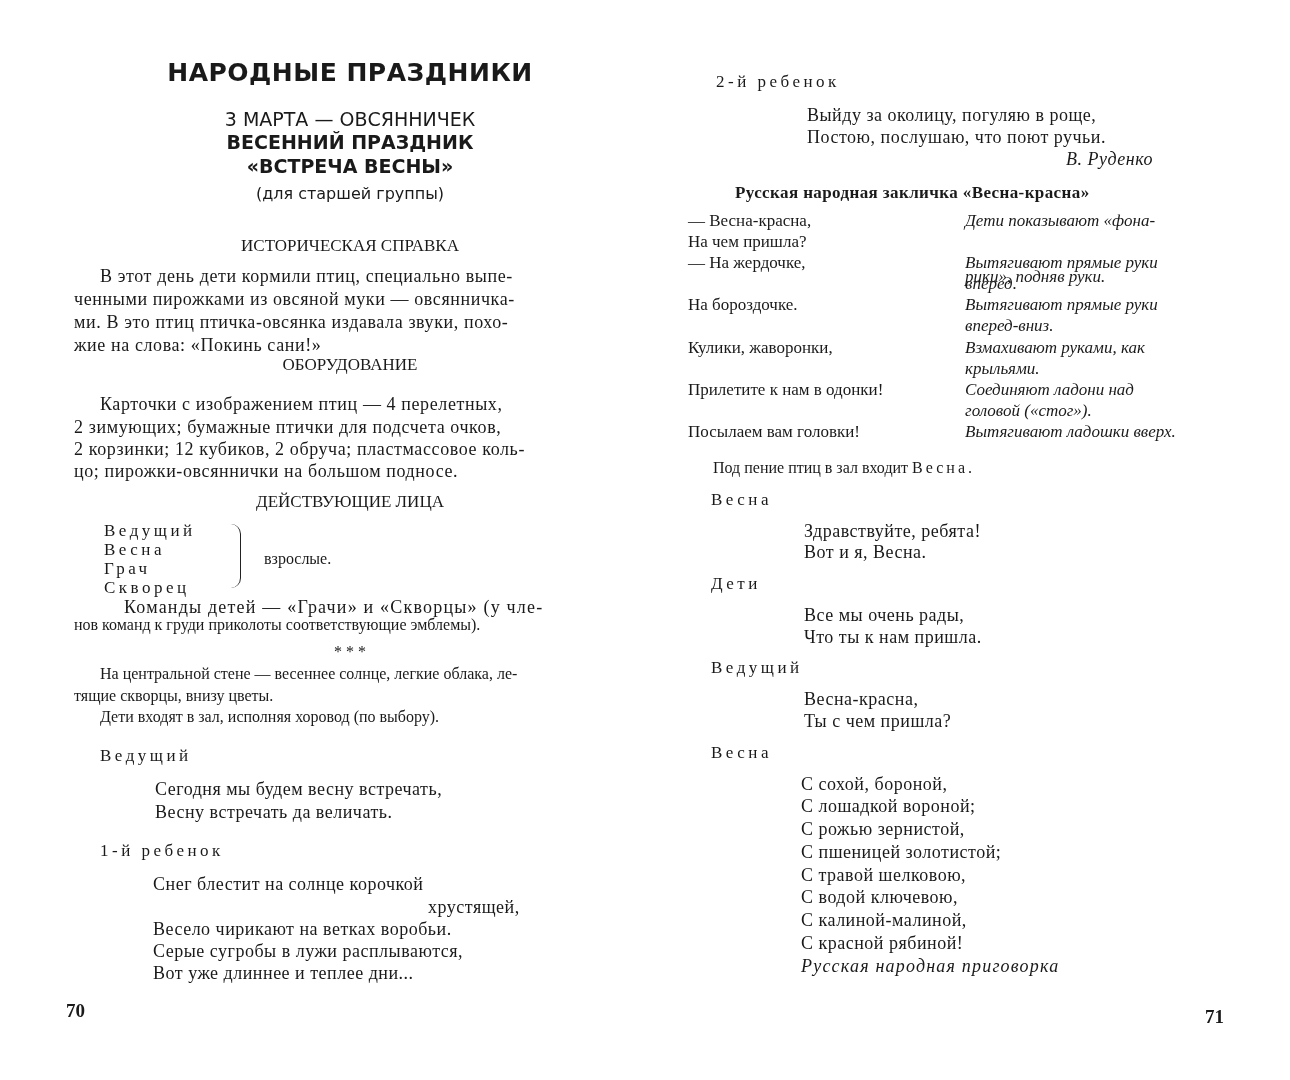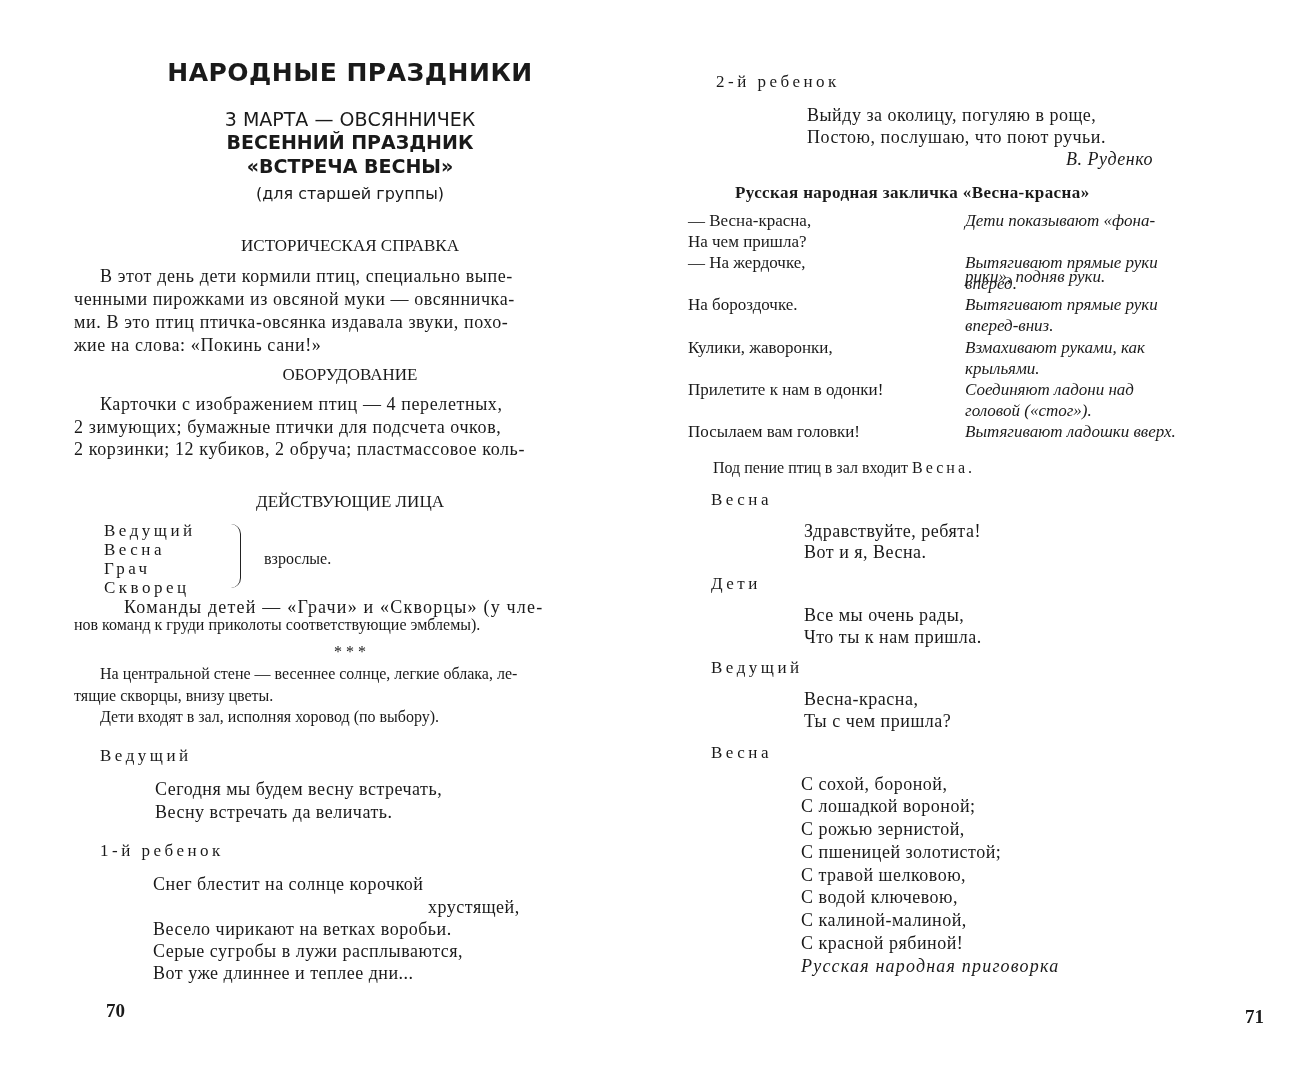--- a/index.html
+++ b/index.html
@@ -16,21 +16,21 @@
   .sub2 { left: 60px; width: 580px; top: 131px; font-size: 19px; font-weight: bold; }
   .sub3 { left: 60px; width: 580px; top: 155px; font-size: 19px; font-weight: bold; }
   .sub4 { left: 60px; width: 580px; top: 184px; font-size: 16px; }
   .sect { left: 60px; width: 580px; font-size: 17px; text-align: center; }
   .para { font-size: 18px; line-height: 22.5px; letter-spacing: 0.6px; }
   .small { font-size: 16px; line-height: 21px; }
   .spaced { letter-spacing: 3.5px; font-size: 17px; }
   .verse { font-size: 18px; line-height: 22.5px; letter-spacing: 0.5px; }
   .ital { font-style: italic; }
   .bold { font-weight: bold; }
-  .pnum { font-size: 19px; font-weight: bold; margin-left: 40px; }
+  .pnum { font-size: 19px; font-weight: bold; }
   .brace { position: absolute; left: 230px; top: 524px; width: 10px; height: 64px;
            border-right: 1.5px solid #222; border-radius: 0 10px 10px 0; }
   .table-row { position: absolute; left: 688px; width: 560px; font-size: 17px; line-height: 21px; }
   .table-row .l { position: absolute; left: 0; white-space: nowrap; }
   .table-row .r { position: absolute; left: 277px; white-space: nowrap; font-style: italic; }
 </style>
 </head>
 <body>
 
 <div class="page left">
@@ -39,24 +39,25 @@
   <div class="abs center sans sub2">ВЕСЕННИЙ ПРАЗДНИК</div>
   <div class="abs center sans sub3">«ВСТРЕЧА ВЕСНЫ»</div>
   <div class="abs center sans sub4">(для старшей группы)</div>
 
   <div class="abs sect" style="top:236px;">ИСТОРИЧЕСКАЯ СПРАВКА</div>
   <div class="abs para" style="left:100px; top:265px;">В этот день дети кормили птиц, специально выпе-</div>
   <div class="abs para" style="left:74px; top:288px;">ченными пирожками из овсяной муки — овсянничка-</div>
   <div class="abs para" style="left:74px; top:311px;">ми. В это птиц птичка-овсянка издавала звуки, похо-</div>
   <div class="abs para" style="left:74px; top:334px;">жие на слова: «Покинь сани!»</div>
 
-  <div class="abs sect" style="top:365px;">ОБОРУДОВАНИЕ</div>
+  <div class="abs sect" style="top:355px;">ОБОРУДОВАНИЕ</div>
   <div class="abs para" style="left:100px; top:393px;">Карточки с изображением птиц — 4 перелетных,</div>
   <div class="abs para" style="left:74px; top:416px;">2 зимующих; бумажные птички для подсчета очков,</div>
   <div class="abs para" style="left:74px; top:438px;">2 корзинки; 12 кубиков, 2 обруча; пластмассовое коль-</div>
+  <div class="abs para" style="left:74px; top:460px;">цо; пирожки-овсяннички на большом подносе.</div>
 
   <div class="abs sect" style="top:492px;">ДЕЙСТВУЮЩИЕ ЛИЦА</div>
   <div class="abs spaced" style="left:104px; top:521px;">Ведущий</div>
   <div class="abs spaced" style="left:104px; top:540px;">Весна</div>
   <div class="abs spaced" style="left:104px; top:559px;">Грач</div>
   <div class="abs spaced" style="left:104px; top:578px;">Скворец</div>
   <div class="brace"></div>
   <div class="abs small" style="left:264px; top:548px;">взрослые.</div>
   <div class="abs para" style="left:104px; top:596px; letter-spacing:1.2px;margin-left:20px;">Команды детей — «Грачи» и «Скворцы» (у чле-</div>
   <div class="abs small" style="left:74px; top:614px;">нов команд к груди приколоты соответствующие эмблемы).</div>

